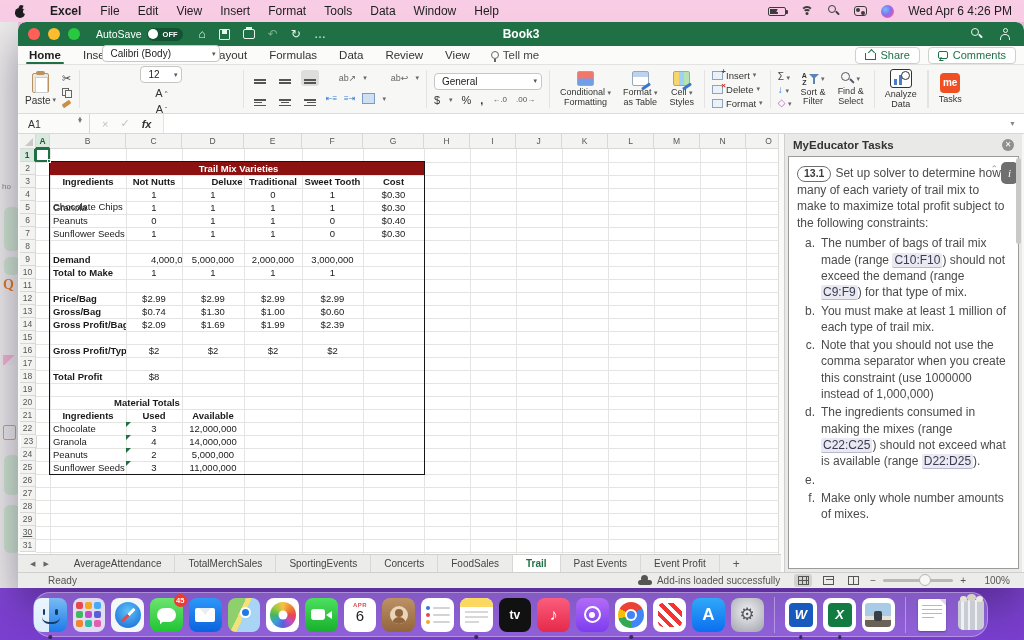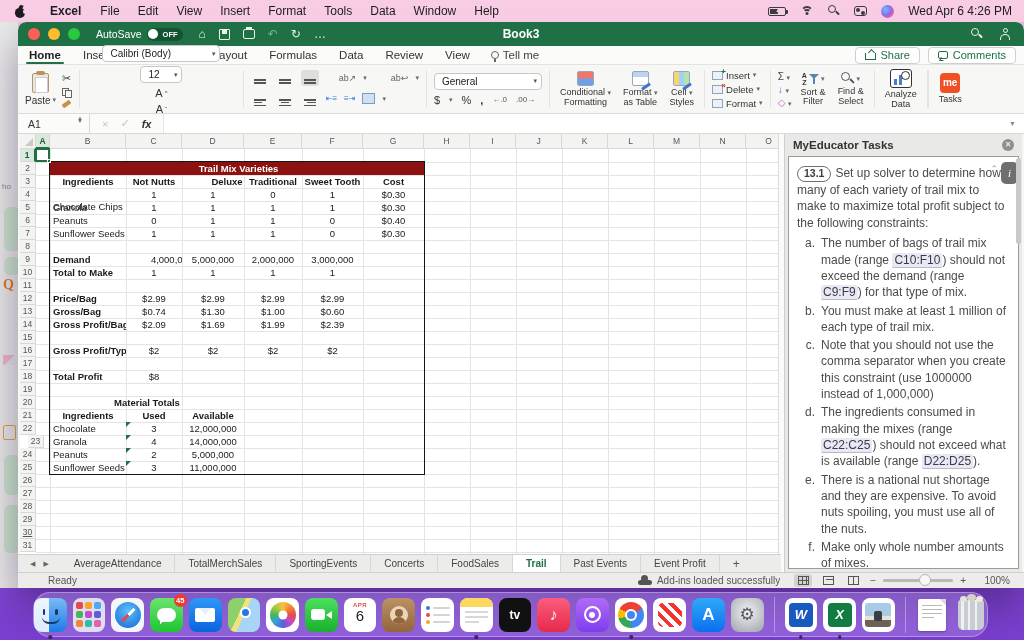--- a/index.html
+++ b/index.html
@@ -611,21 +611,21 @@
         <div class="rowhdr" style="left: 0px; top: 171px; width: 16px; height: 13px;">13</div>
         <div class="rowhdr" style="left: 0px; top: 184px; width: 16px; height: 13px;">14</div>
         <div class="rowhdr" style="left: 0px; top: 197px; width: 16px; height: 13px;">15</div>
         <div class="rowhdr" style="left: 0px; top: 210px; width: 16px; height: 13px;">16</div>
         <div class="rowhdr" style="left: 0px; top: 223px; width: 16px; height: 13px;">17</div>
         <div class="rowhdr" style="left: 0px; top: 236px; width: 16px; height: 13px;">18</div>
         <div class="rowhdr" style="left: 0px; top: 249px; width: 16px; height: 13px;">19</div>
         <div class="rowhdr" style="left: 0px; top: 262px; width: 16px; height: 13px;">20</div>
         <div class="rowhdr" style="left: 0px; top: 275px; width: 16px; height: 13px;">21</div>
         <div class="rowhdr" style="left: 0px; top: 288px; width: 16px; height: 13px;">22</div>
-        <div class="rowhdr" style="left: 8px; top: 301px; width: 16px; height: 13px;">23</div>
+        <div class="rowhdr" style="left: 1px; top: 301px; width: 16px; height: 13px;">23</div>
         <div class="rowhdr" style="left: 0px; top: 314px; width: 16px; height: 13px;">24</div>
         <div class="rowhdr" style="left: 0px; top: 327px; width: 16px; height: 13px;">25</div>
         <div class="rowhdr" style="left: 0px; top: 340px; width: 16px; height: 13px;">26</div>
         <div class="rowhdr" style="left: 0px; top: 353px; width: 16px; height: 13px;">27</div>
         <div class="rowhdr" style="left: 0px; top: 366px; width: 16px; height: 13px;">28</div>
         <div class="rowhdr" style="left: 0px; top: 379px; width: 16px; height: 13px;">29</div>
         <div class="rowhdr" style="left: 0px; top: 392px; width: 16px; height: 13px; text-decoration: underline;">30</div>
         <div class="rowhdr" style="left: 0px; top: 405px; width: 16px; height: 13px;">31</div>
         <div class="vline" style="left: 30px; top: 15px; width: 1px; height: 405px;"></div>
         <div class="vline" style="left: 106px; top: 15px; width: 1px; height: 405px;"></div>
@@ -779,21 +779,20 @@
             <div class="task-item">
               <span class="ltr">c.</span>
               <span>Note that you should not use the comma separator when you create this constraint (use 1000000 instead of 1,000,000)</span>
             </div>
             <div class="task-item">
               <span class="ltr">d.</span>
               <span>The ingredients consumed in making the mixes (range <span class="pill">C22:C25</span>) should not exceed what is available (range <span class="pill">D22:D25</span>).</span>
             </div>
             <div class="task-item">
               <span class="ltr">e.</span>
-              <span>There is a national nut shortage and they are expensive. To avoid nuts spoiling, you must use all of the nuts.</span>
             </div>
             <div class="task-item">
               <span class="ltr">f.</span>
               <span>Make only whole number amounts of mixes.</span>
             </div>
           </div>
       </div>
       <span class="chev">⌃</span>
       <div class="info-btn">i</div>
       <div class="pscroll"></div>

